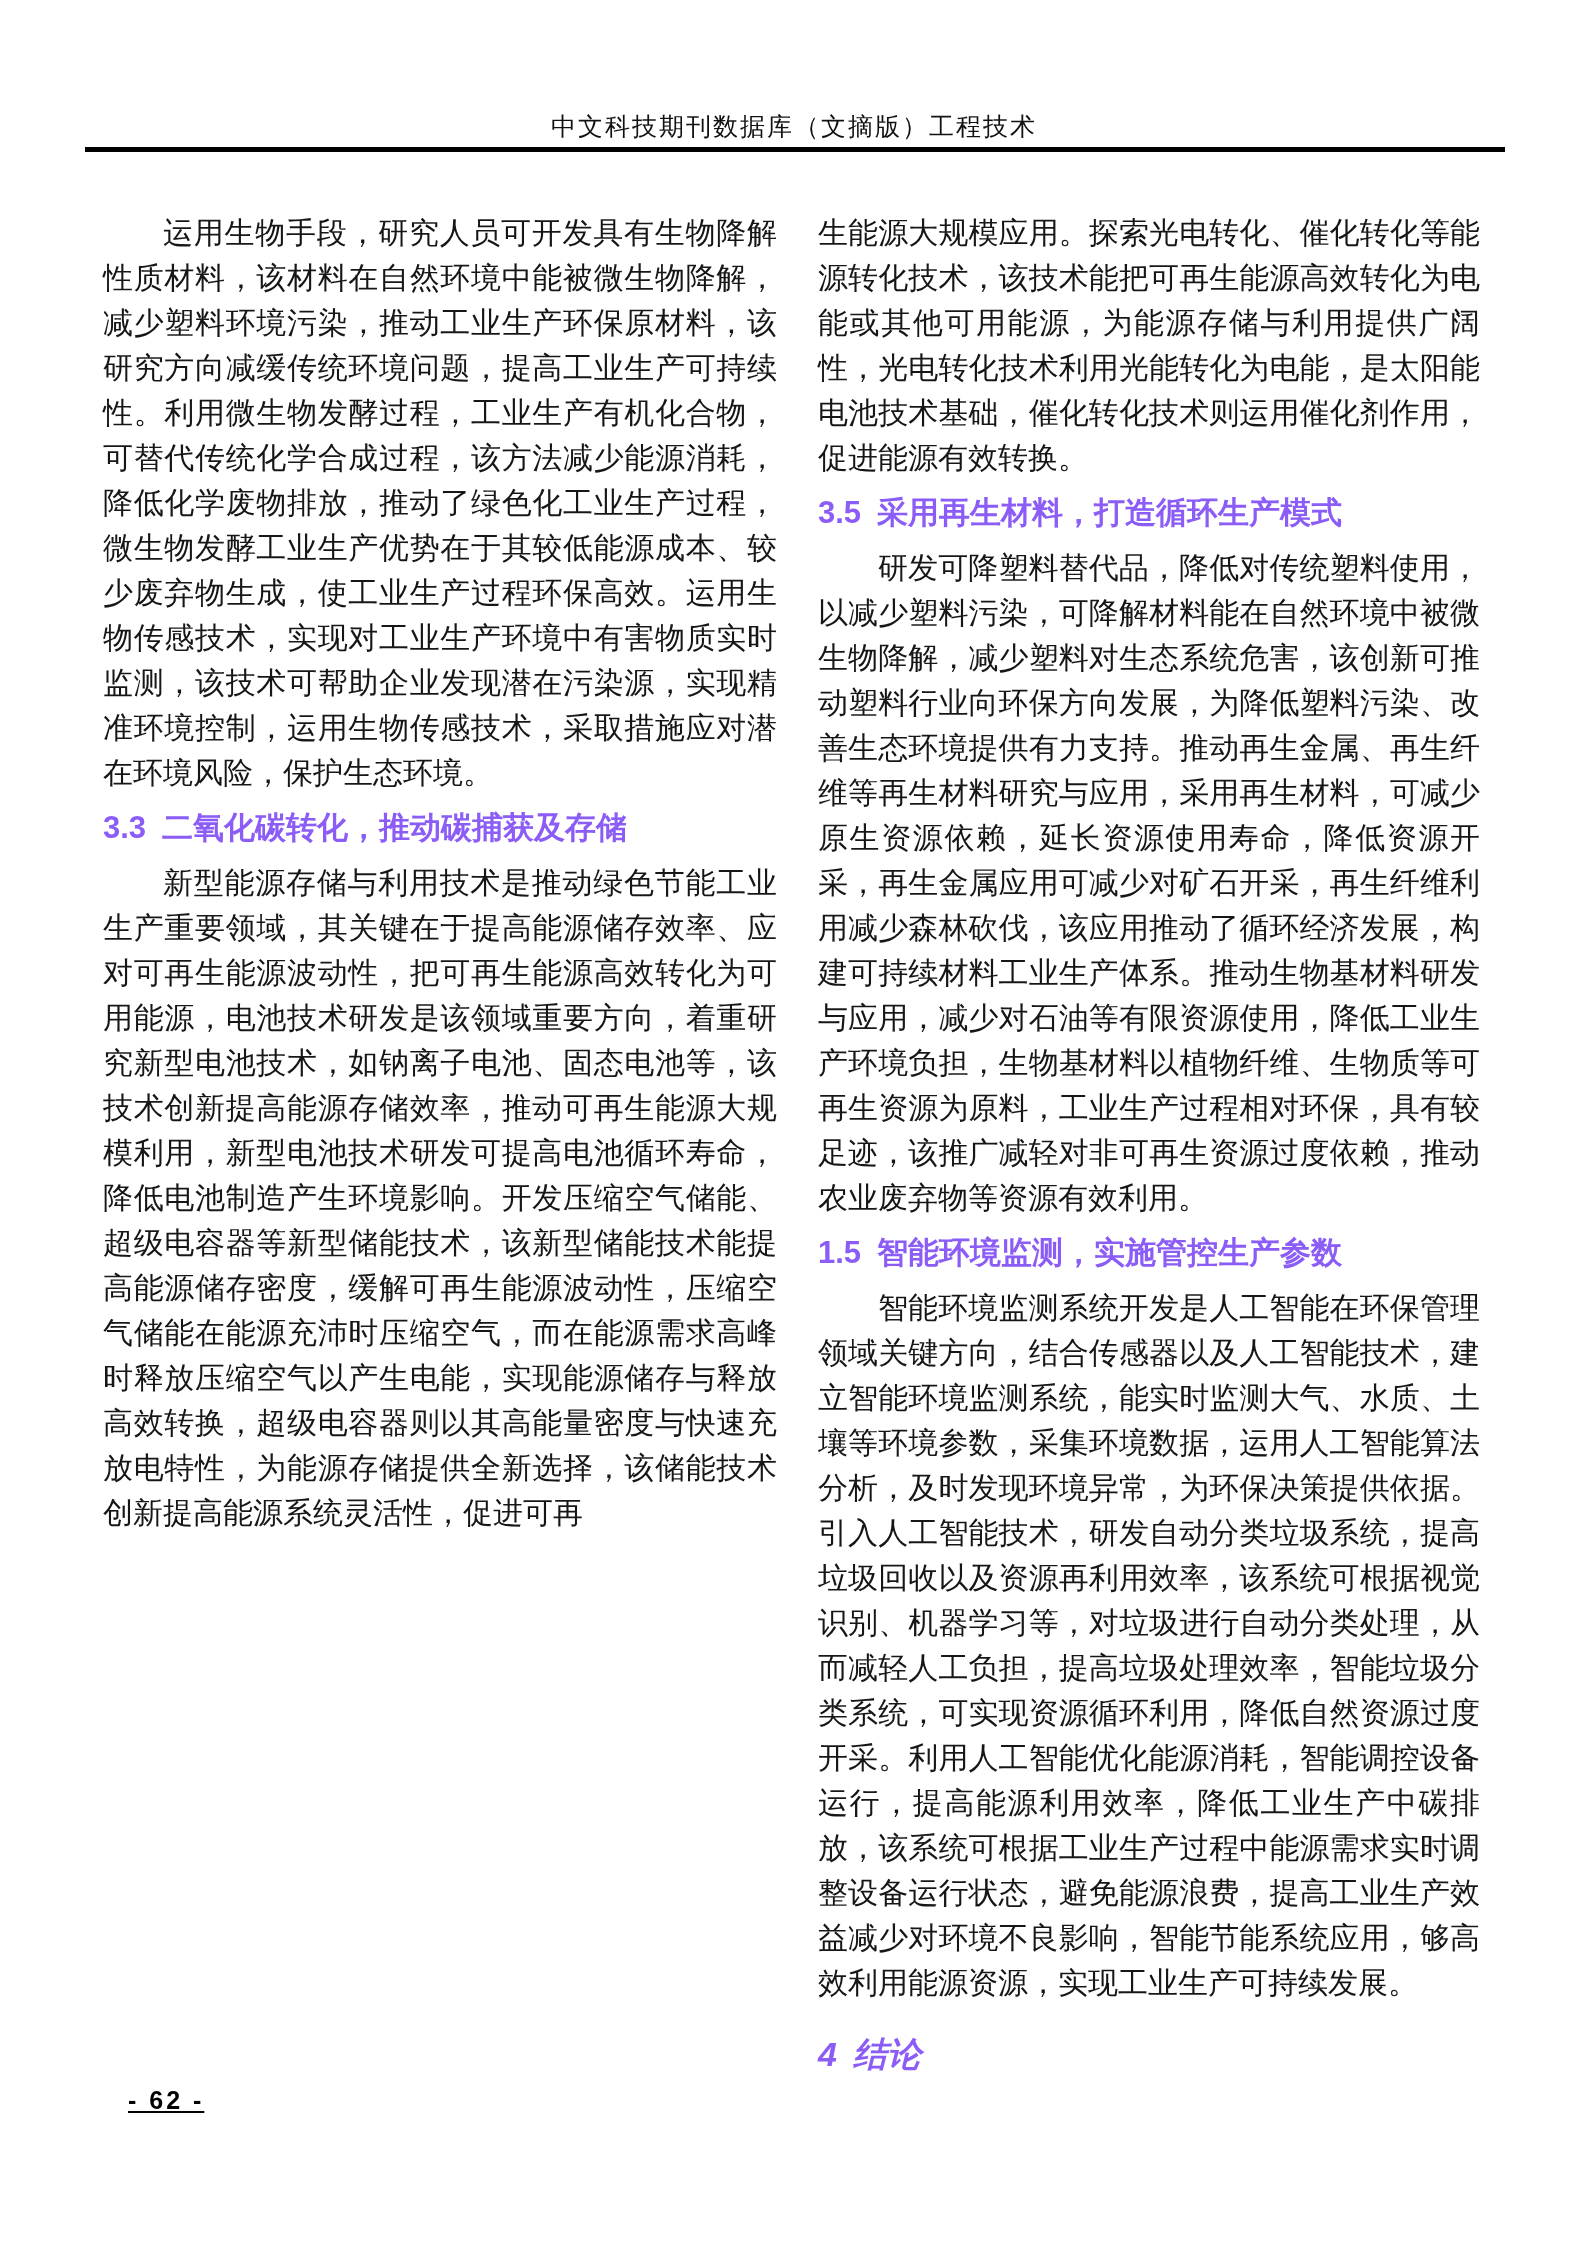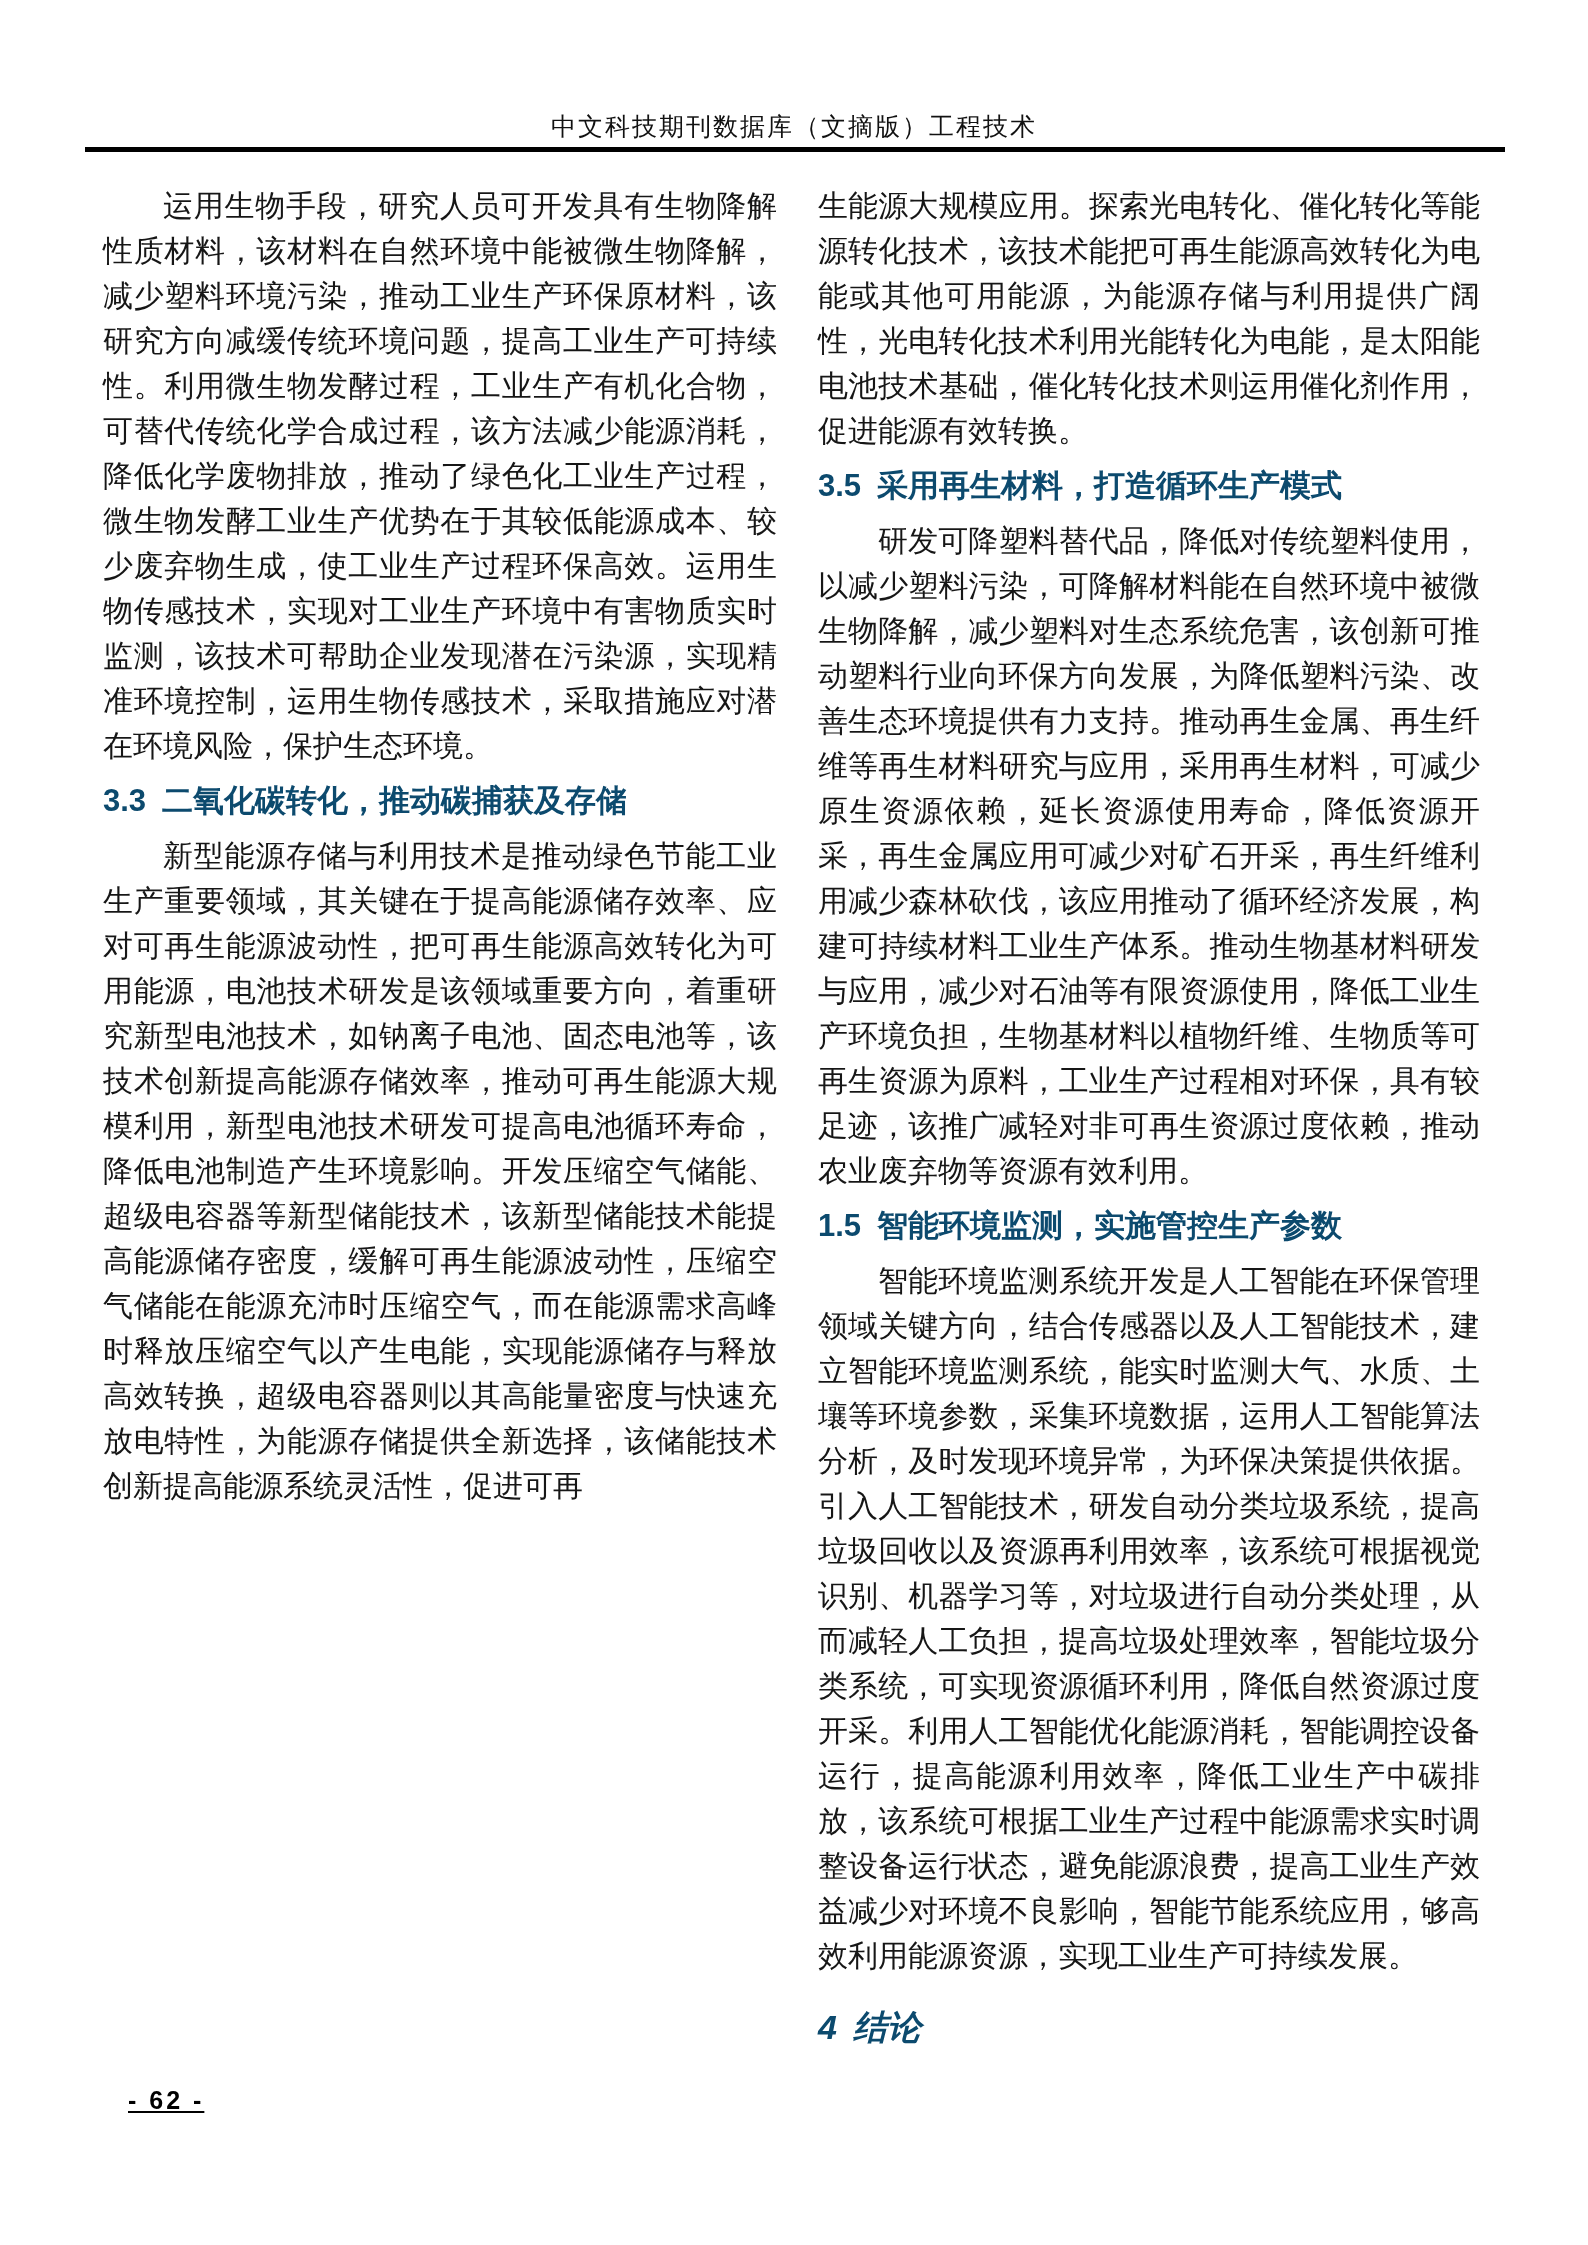--- a/index.html
+++ b/index.html
@@ -30,42 +30,42 @@
   .header-rule {
     position: absolute;
     top: 147px;
     left: 85px;
     width: 1420px;
     height: 5px;
     background: #000000;
   }
   .col {
     position: absolute;
-    top: 183px;
+    top: 210px;
     font-size: 30px;
     line-height: 45px;
     text-align: justify;
     color: #161616;
   }
   .col-left  { left: 103px; width: 674px; }
   .col-right { left: 818px; width: 662px; }
   p.para {
     margin: 0;
     padding: 0;
     text-indent: 2em;
   }
   p.para.no-indent { text-indent: 0; }
   .sec {
     margin: 10px 0 9px 0;
     padding: 0;
     font-family: "Liberation Sans", sans-serif;
     font-weight: bold;
     font-size: 31px;
     line-height: 46px;
-    color: #0c4a6e;
+    color: #8b5cf6;
     text-align: left;
     white-space: nowrap;
   }
   .sec .sec-num { margin-right: 16px; }
   .sec.major { font-size: 34px; line-height: 48px; margin-top: 25px; font-style: italic; }
   .page-number {
     position: absolute;
     left: 128px;
     top: 2086px;
     font-family: "Liberation Sans", sans-serif;

